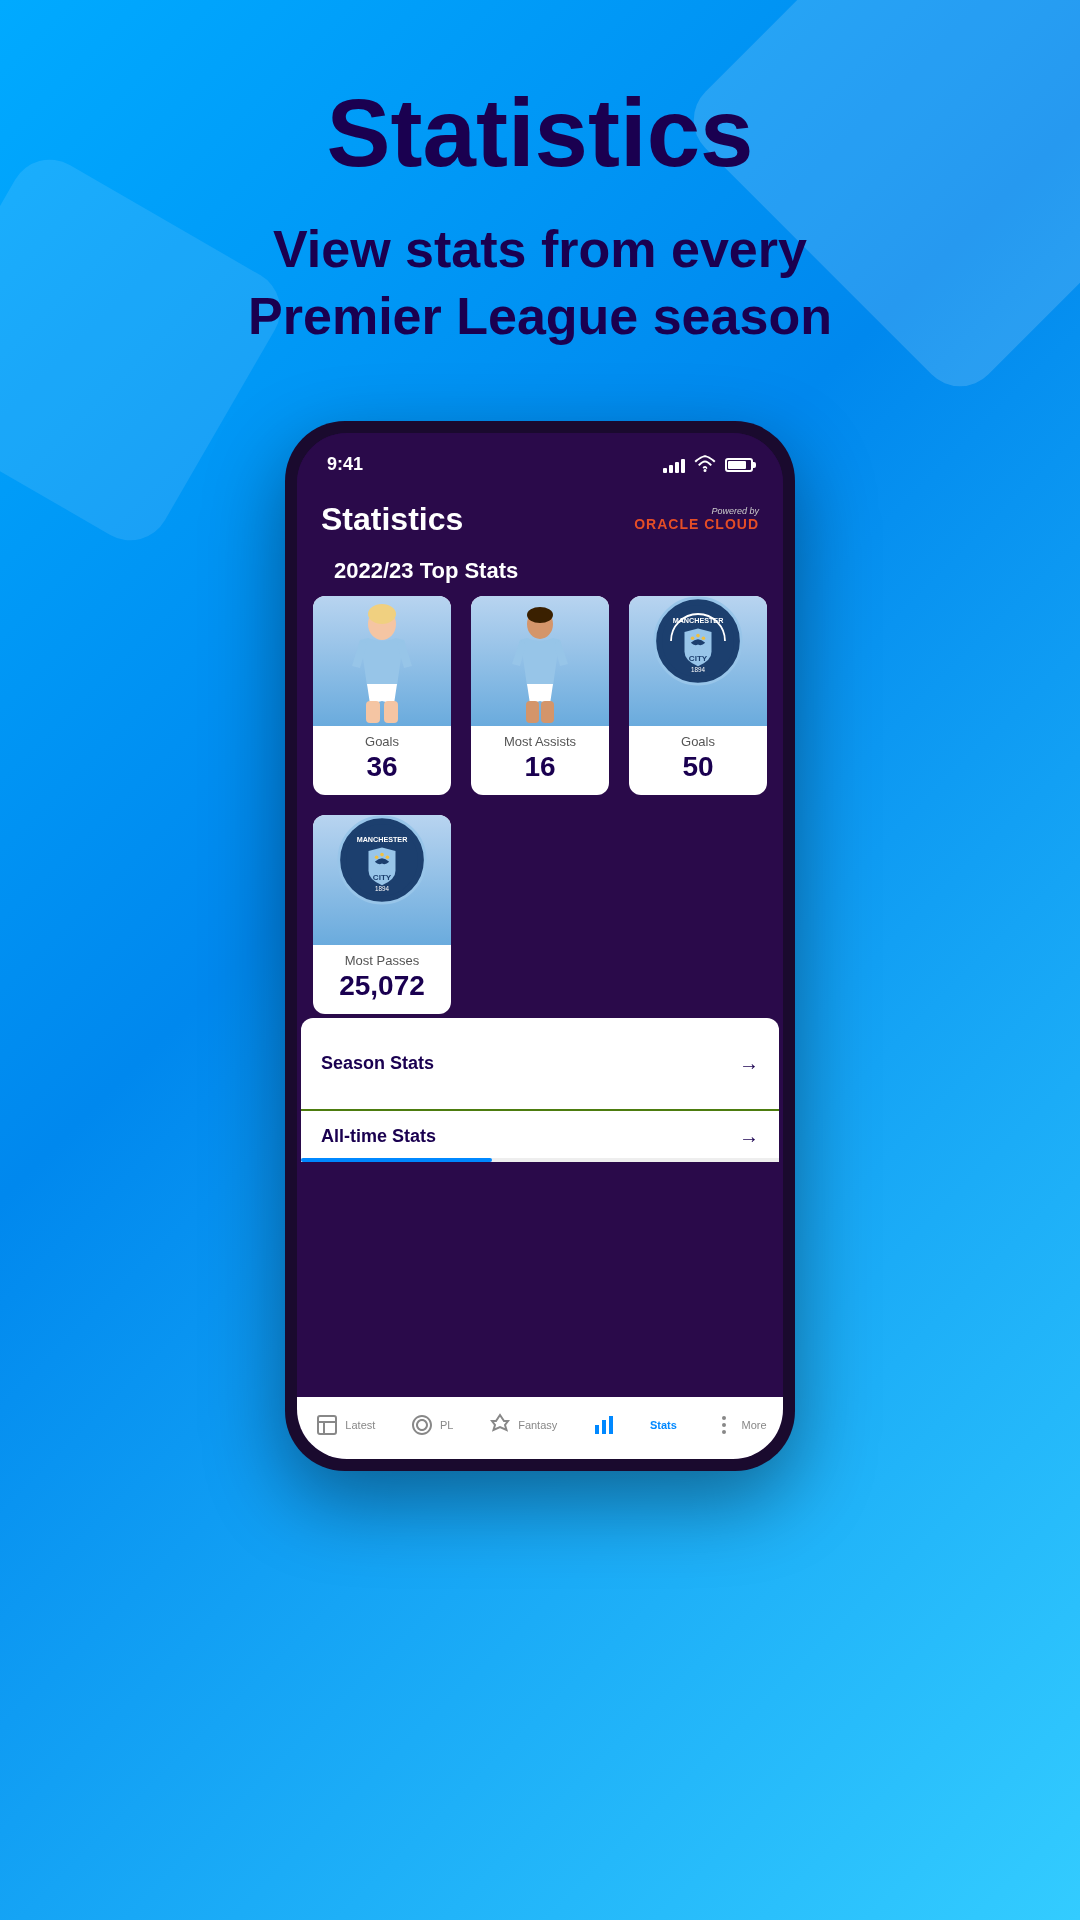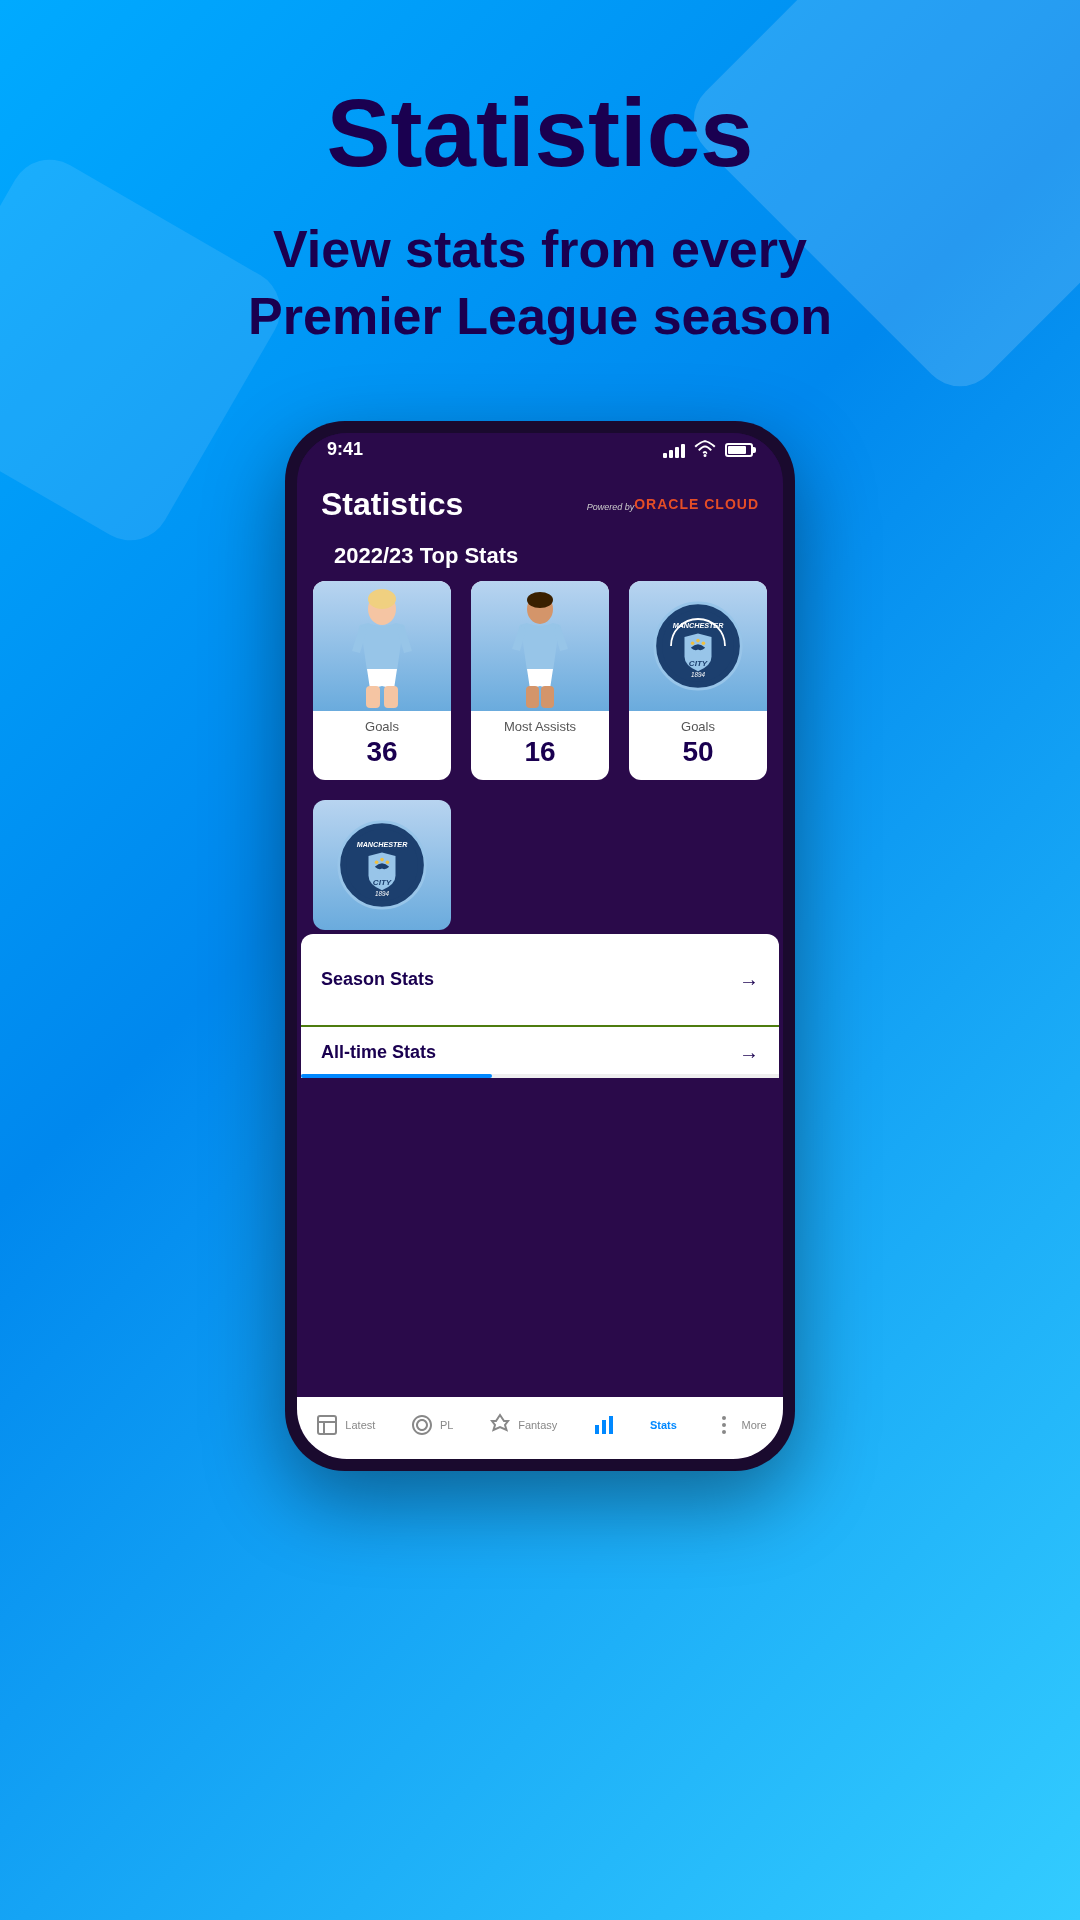--- a/index.html
+++ b/index.html
@@ -86,21 +86,21 @@
       display: flex;
       flex-direction: column;
     }
 
     
     .status-bar {
       background: #2a0a4a;
       display: flex;
       justify-content: space-between;
       align-items: center;
-      padding: 5px 30px 8px;
+      padding: 20px 30px 8px;
       flex-shrink: 0;
     }
 
     .status-time {
       color: white;
       font-size: 18px;
       font-weight: 600;
     }
 
     .status-icons {
@@ -163,21 +163,21 @@
     }
 
     .app-title {
       font-size: 32px;
       font-weight: 800;
       color: white;
     }
 
     .oracle-badge {
       display: flex;
-      flex-direction: row;
+      flex-direction: column;
       align-items: flex-end;
     }
 
     .powered-by {
       font-size: 9px;
       color: #ccc;
       font-style: italic;
     }
 
     .oracle-text {
@@ -224,23 +224,21 @@
       justify-content: center;
       overflow: hidden;
       position: relative;
     }
 
     
     .club-badge-container {
       height: 130px;
       background: linear-gradient(180deg, #b8d4f0 0%, #6aabdd 100%);
       display: flex;
-      align-items: center;
       justify-content: center;
-      font-style: italic;
     }
 
     .stat-card-info {
       padding: 8px 12px 12px;
       text-align: center;
     }
 
     .stat-label {
       font-size: 13px;
       color: #555;
@@ -506,20 +504,24 @@
               <text x="50" y="30" text-anchor="middle" fill="white" font-size="8" font-weight="bold" font-family="Arial">MANCHESTER</text>
               <path d="M35 40 L50 36 L65 40 L65 62 Q65 72 50 78 Q35 72 35 62 Z" fill="#98c5e9"></path>
               <path d="M42 52 Q50 44 58 52 Q54 56 50 54 Q46 56 42 52 Z" fill="#1c3f6e"></path>
               <circle cx="44" cy="47" r="2" fill="#f0c040"></circle>
               <circle cx="56" cy="47" r="2" fill="#f0c040"></circle>
               <circle cx="50" cy="44" r="2" fill="#f0c040"></circle>
               <text x="50" y="72" text-anchor="middle" fill="#1c3f6e" font-size="9" font-weight="bold" font-family="Arial">CITY</text>
               <text x="50" y="84" text-anchor="middle" fill="white" font-size="7" font-family="Arial">1894</text>
             </svg>
           </div>
+          <div class="stat-card-info">
+            <div class="stat-label">Most Passes</div>
+            <div class="stat-value">25,072</div>
+          </div>
         </div>
 
       </div>
 
       <div class="section-row">
         <span class="section-row-label">Season Stats</span>
         <span class="arrow-right">→</span>
       </div>
 
       <div class="section-row-partial">

